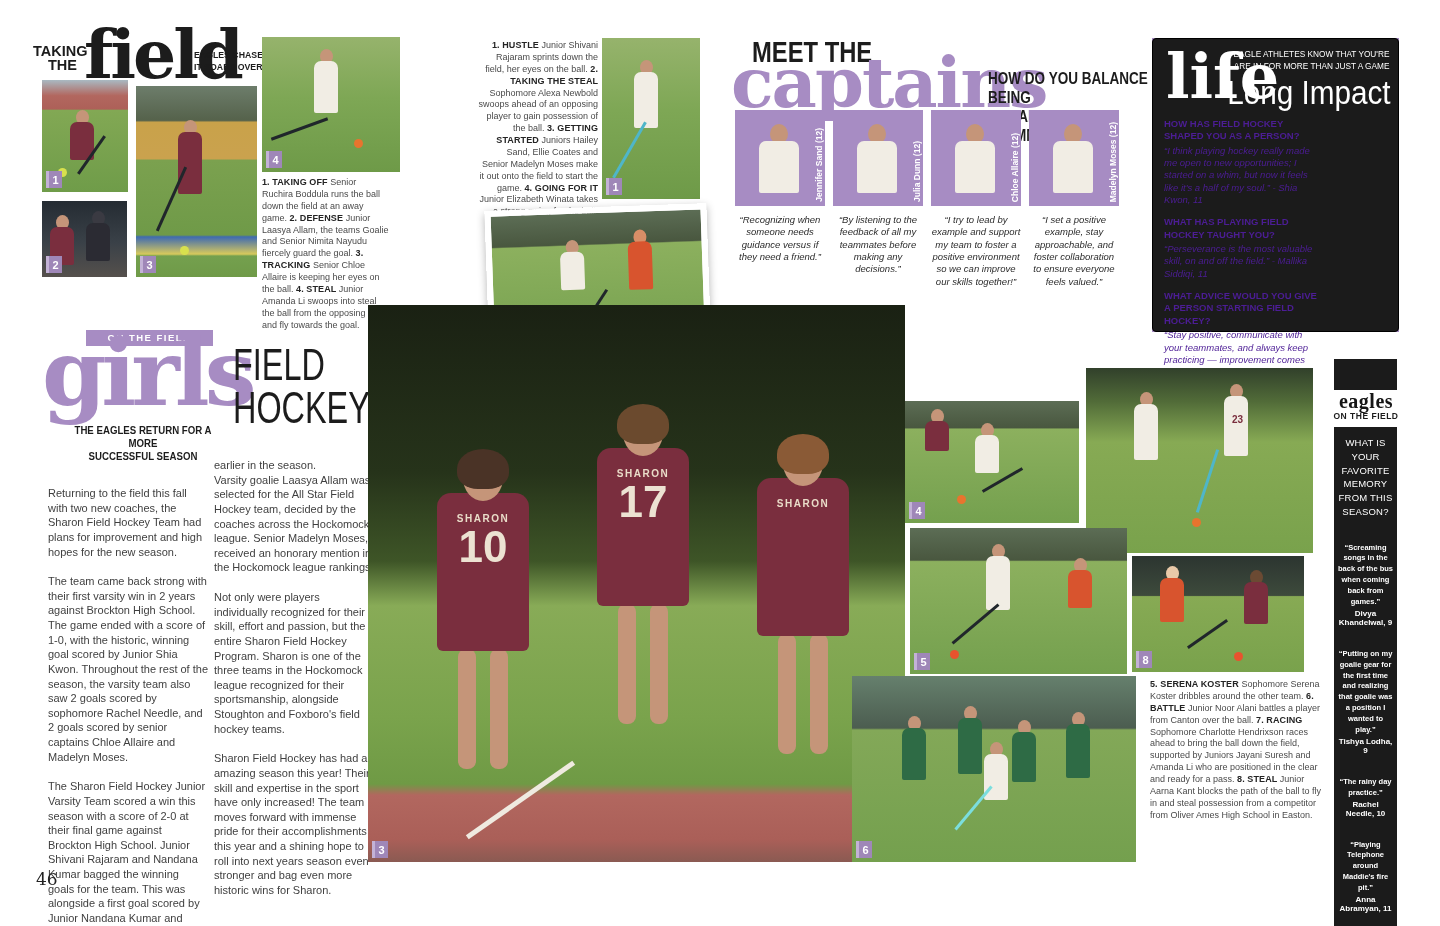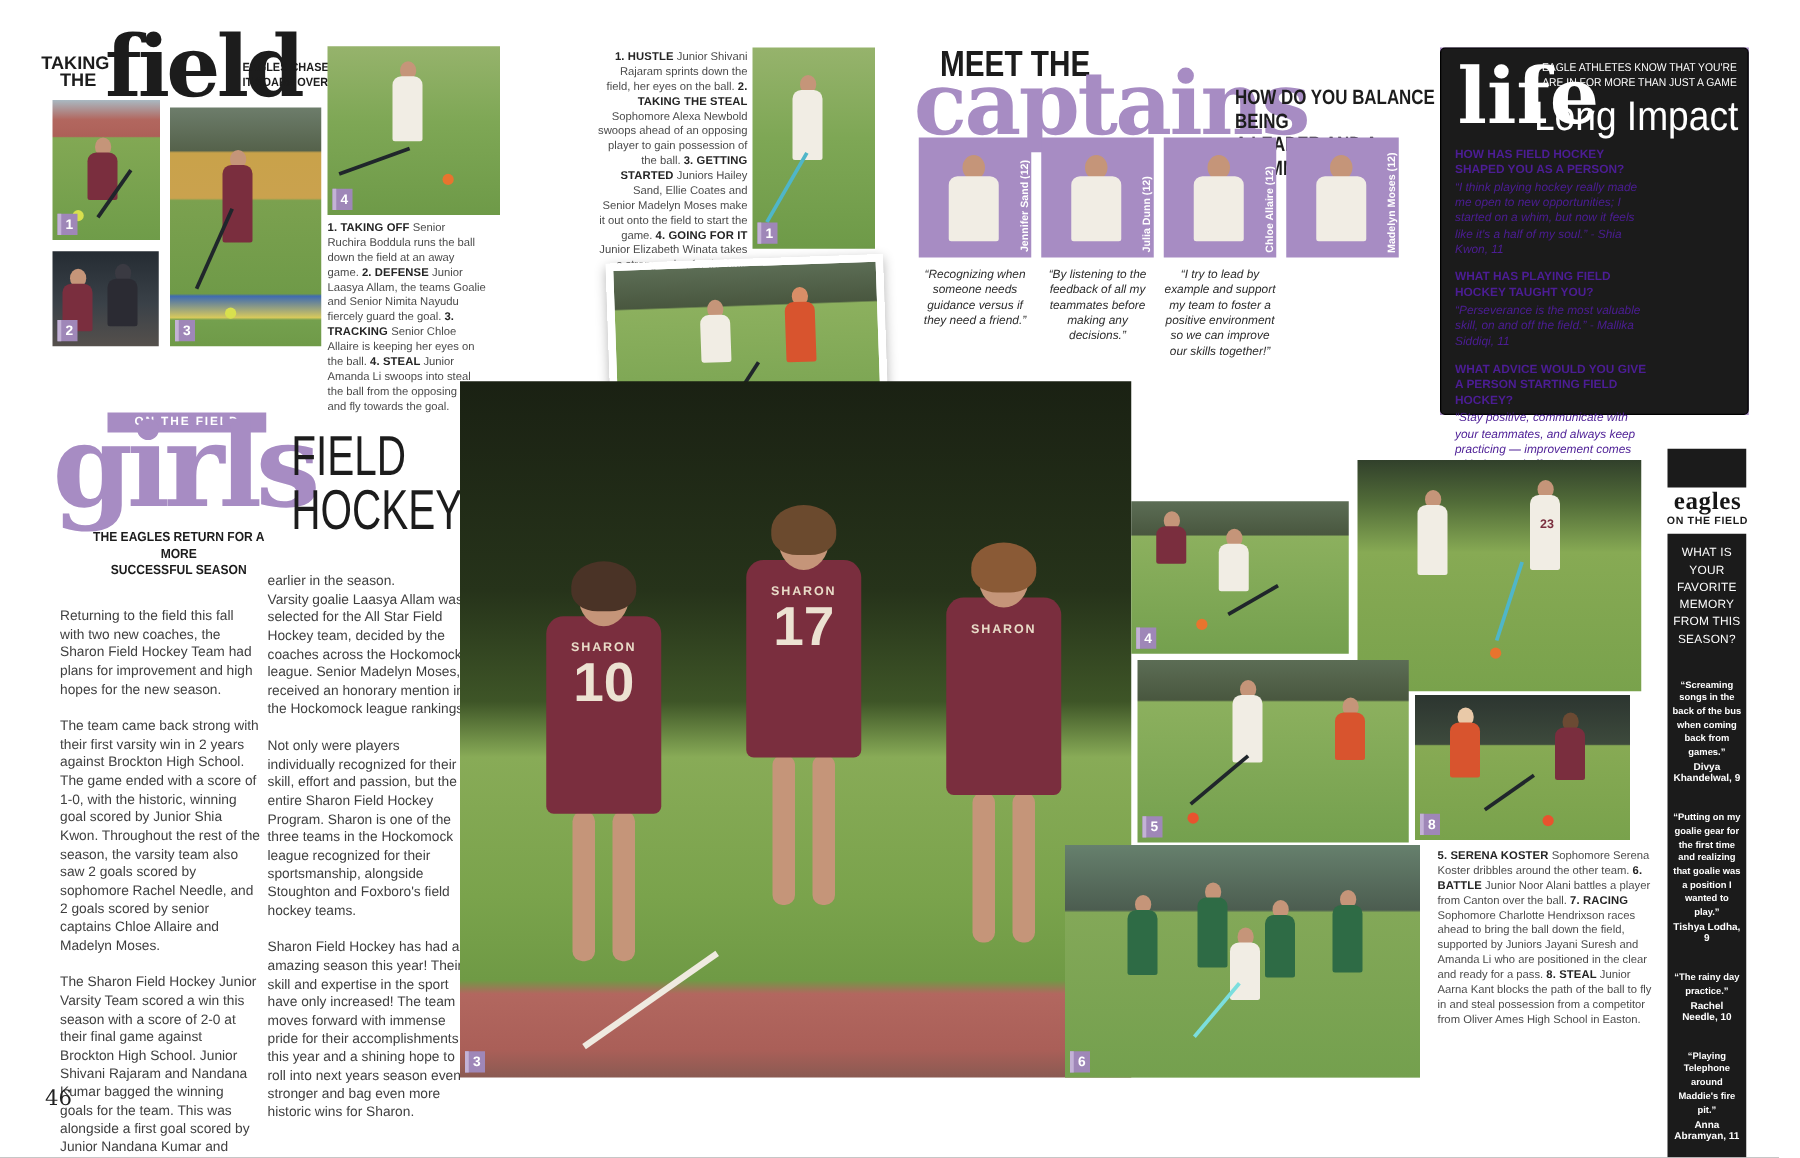--- a/index.html
+++ b/index.html
@@ -160,20 +160,21 @@
           <div class="fb white" style="width:40px;height:52px;"></div>
         </div>
       <div style="position:absolute;right:1px;bottom:4px;writing-mode:vertical-rl;transform:rotate(180deg);font-size:8.5px;font-weight:bold;color:#fff;">Madelyn Moses (12)</div>
     </div>
   </div>
 
   <div class="abs" style="left:735px;top:214px;display:flex;gap:8px;">
     <div style="width:90px;font-size:9.5px;font-style:italic;text-align:center;line-height:1.3;color:#2c2c2c;">“Recognizing when someone needs guidance versus if they need a friend.”</div>
     <div style="width:90px;font-size:9.5px;font-style:italic;text-align:center;line-height:1.3;color:#2c2c2c;">“By listening to the feedback of all my teammates before making any decisions.”</div>
     <div style="width:90px;font-size:9.5px;font-style:italic;text-align:center;line-height:1.3;color:#2c2c2c;">“I try to lead by example and support my team to foster a positive environment so we can improve our skills together!”</div>
+    <div style="width:90px;font-size:9.5px;font-style:italic;text-align:center;line-height:1.3;color:#2c2c2c;">“I set a positive example, stay approachable, and foster collaboration to ensure everyone feels valued.”</div>
   </div>
 
   <div class="abs" style="left:1152px;top:38px;width:247px;height:294px;background:var(--purple);padding:0;">
     <div style="position:absolute;inset:0;background:#1b1b1b;border:1px solid #000;border-radius:4px;"></div>
     <div class="serif" style="position:absolute;left:14px;top:2px;font-size:62px;color:#fff;">life</div>
     <div style="position:absolute;right:10px;top:11px;text-align:right;font-size:9px;color:#fff;line-height:1.3;transform:scaleX(.92);transform-origin:right top;">
       <div>EAGLE ATHLETES KNOW THAT YOU'RE</div>
       <div>ARE IN FOR MORE THAN JUST A GAME</div>
     </div>
     <div style="position:absolute;right:8px;top:36px;font-size:33px;color:#fff;font-weight:400;transform:scaleX(.9);transform-origin:right top;">Long Impact</div>

